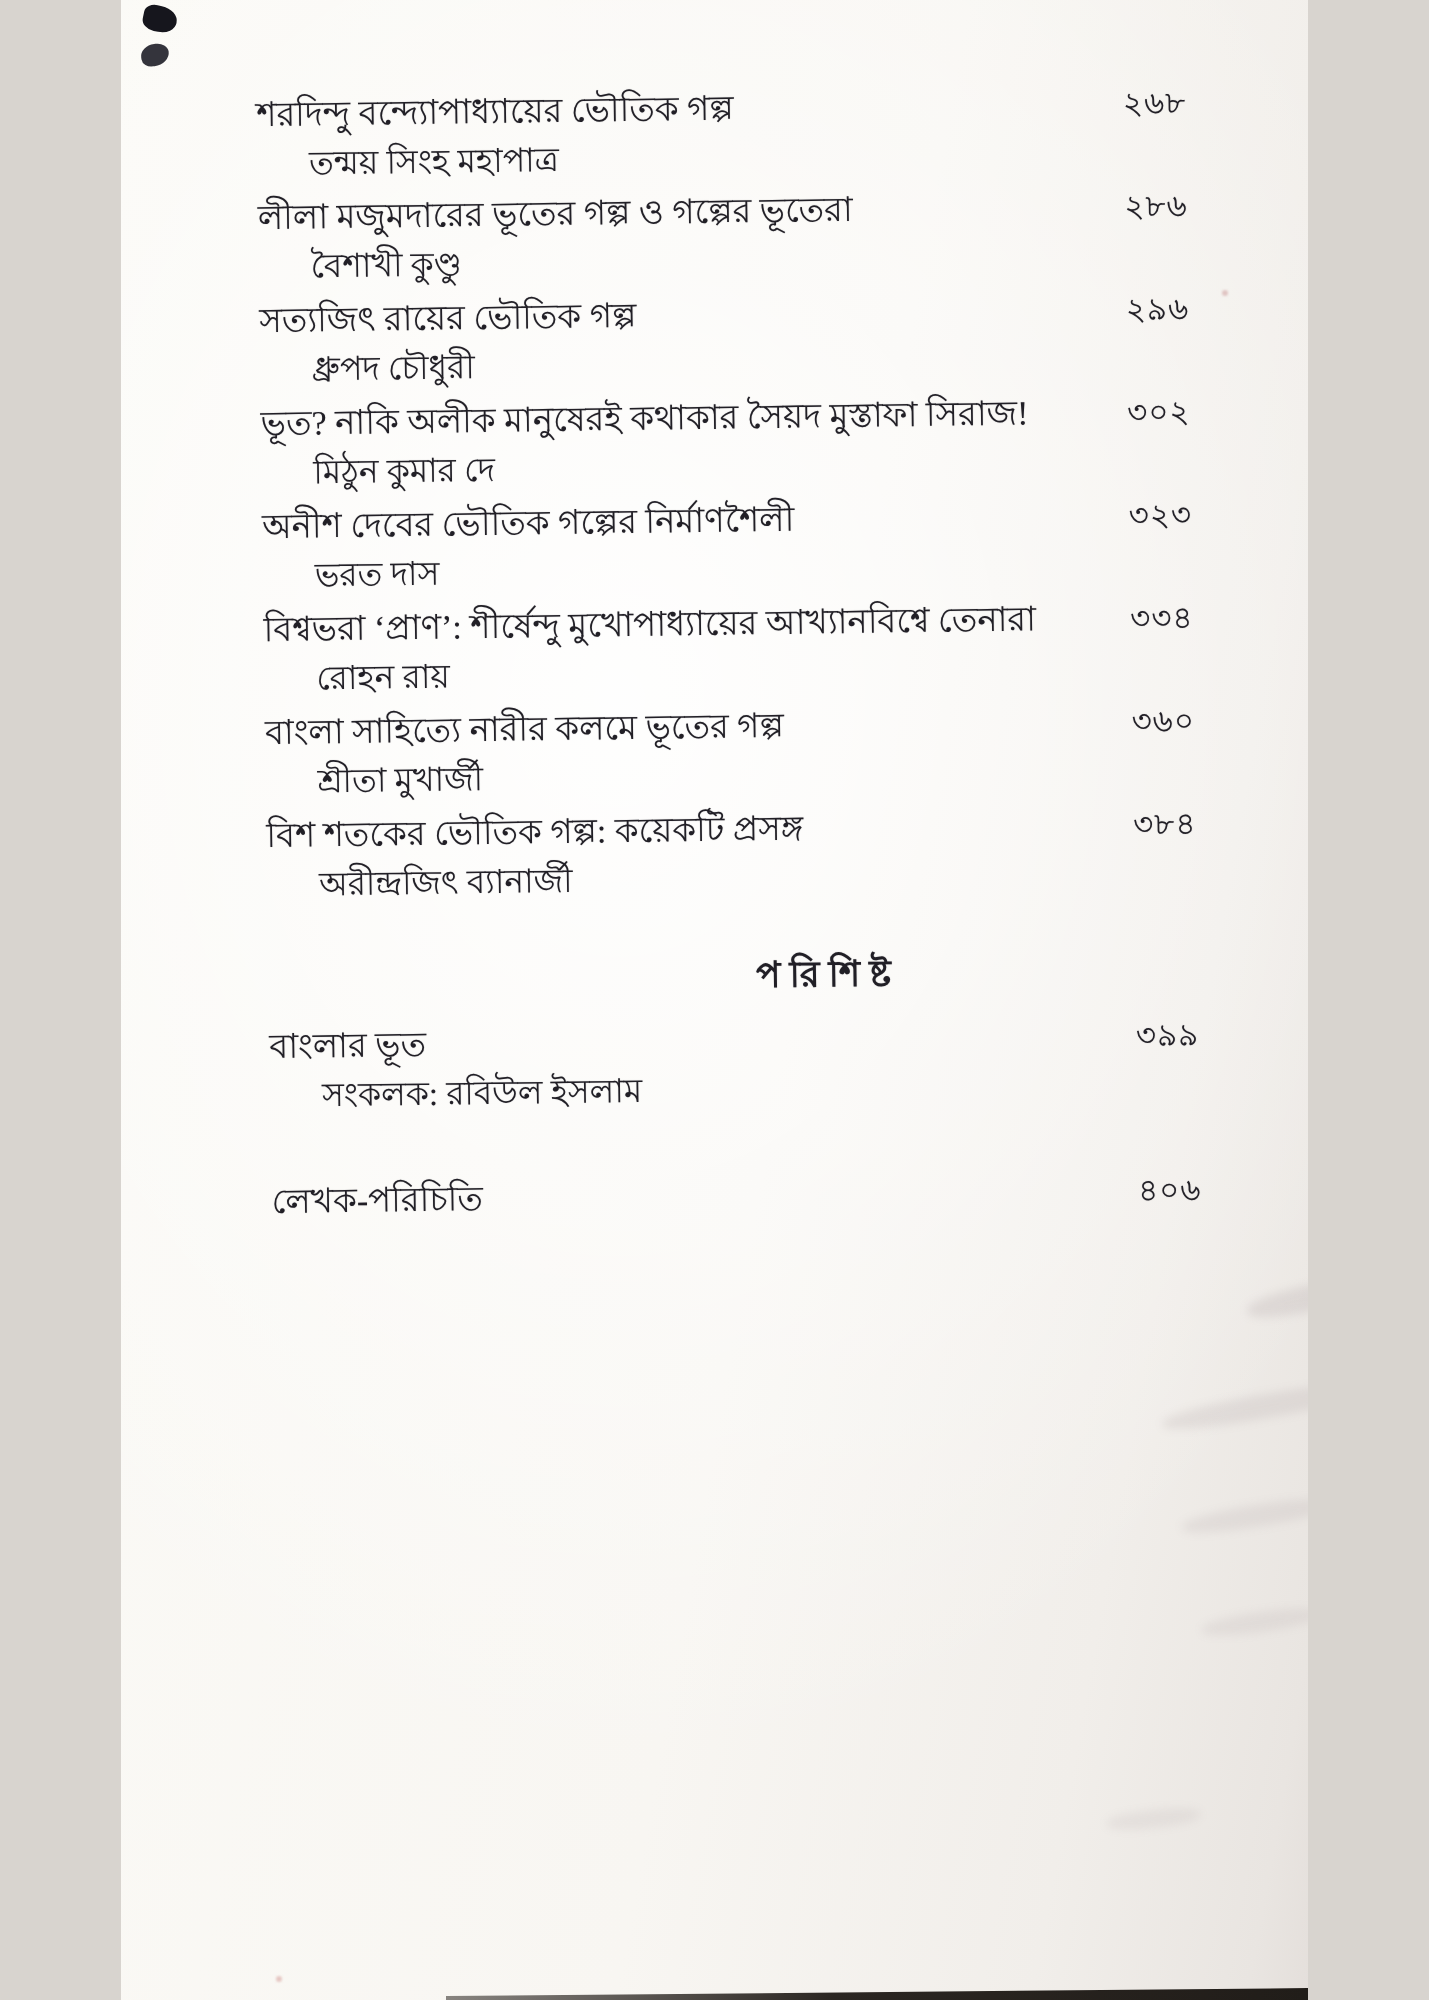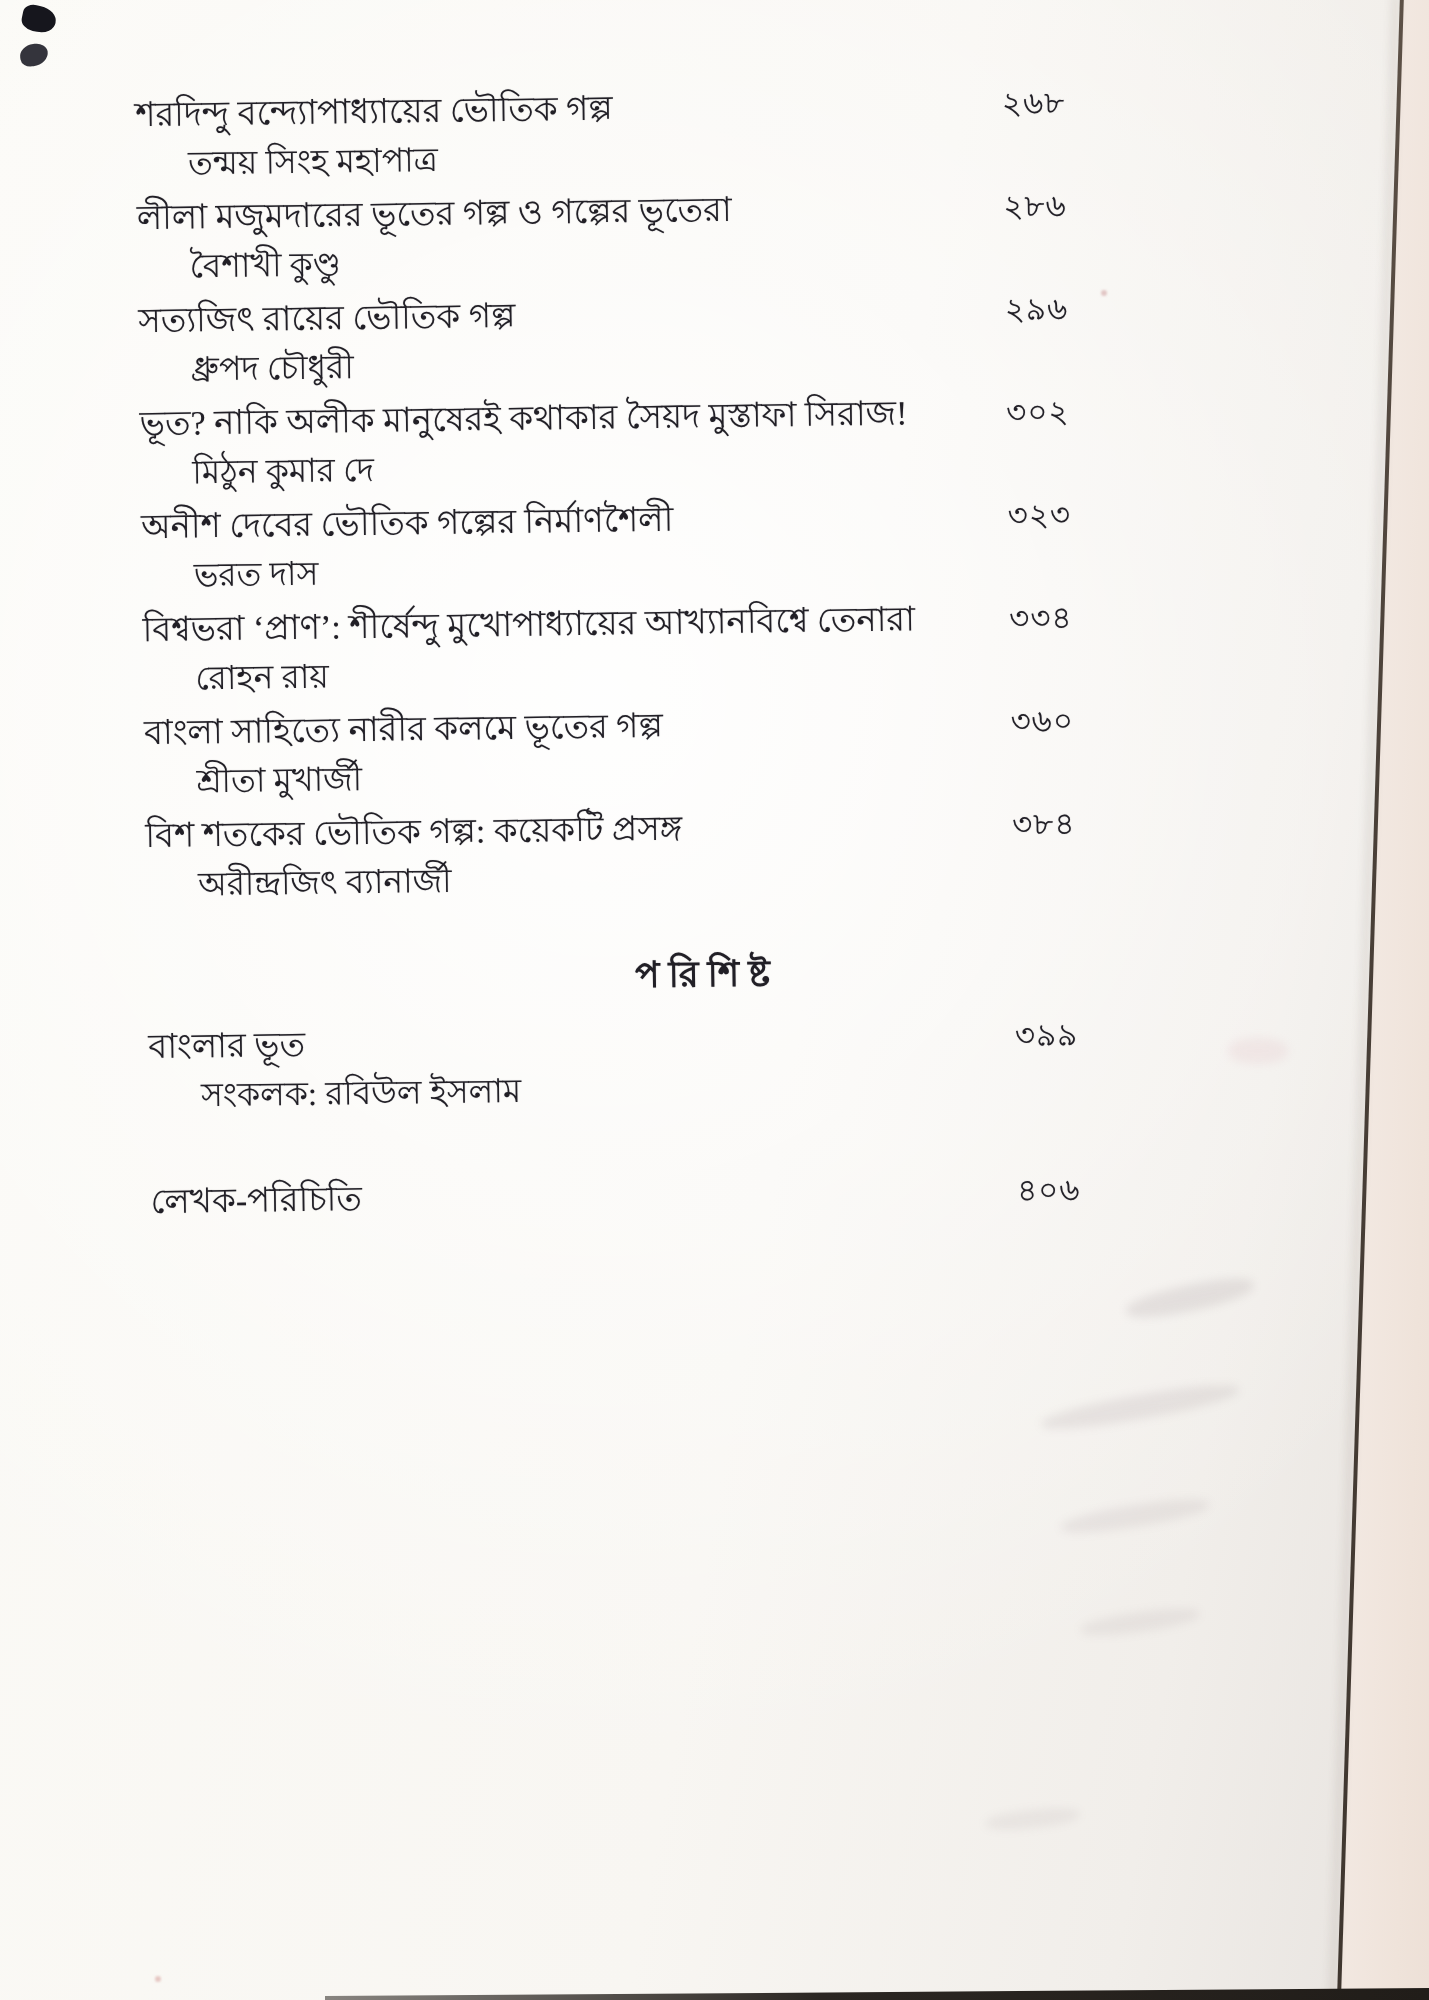--- a/index.html
+++ b/index.html
@@ -1,18 +1,18 @@
 <!DOCTYPE html>
 <html><head>
 <meta charset="utf-8">
 <style>
   html,body{margin:0;padding:0;background:#d8d4cf;}
   .scan{
     position:relative;
-    width:1429px;height:2000px;
+    width:1187px;height:2000px;
     margin:0 auto;
     overflow:hidden;
     font-family:"Liberation Serif","DejaVu Serif",serif;
     color:#211f26;
     background:
       radial-gradient(120% 90% at 42% 35%, rgba(255,255,255,.9) 0%, rgba(255,255,255,0) 60%),
       linear-gradient(100deg,#fbfaf6 0%,#f8f6f2 55%,#f1eeea 82%,#e9e5e1 96%,#e4dfdb 100%);
   }
   
   .content{

